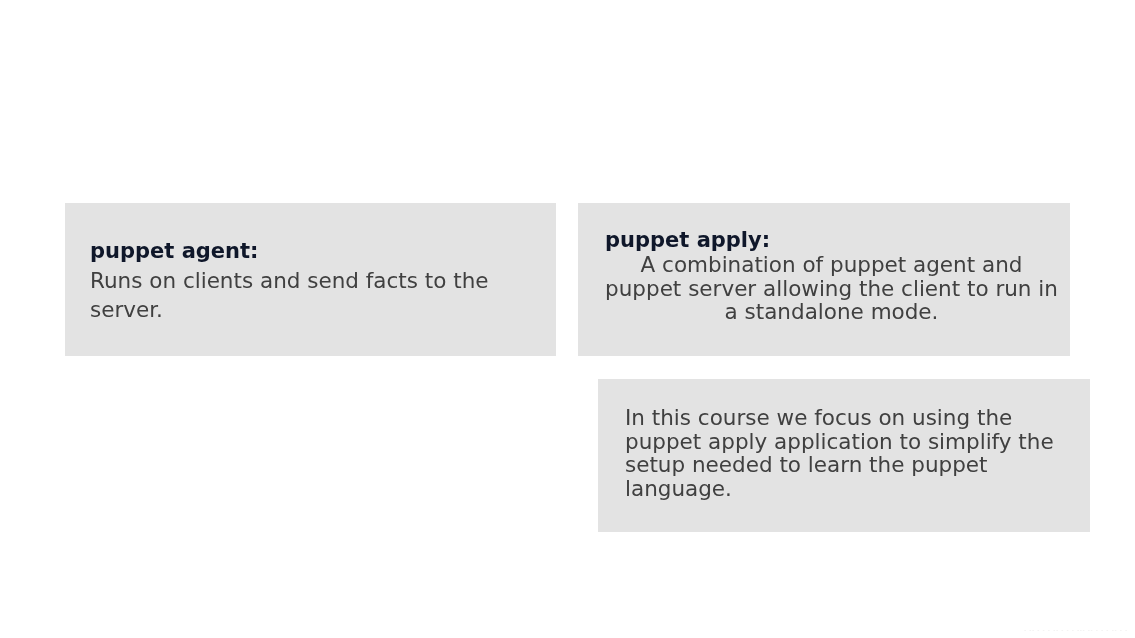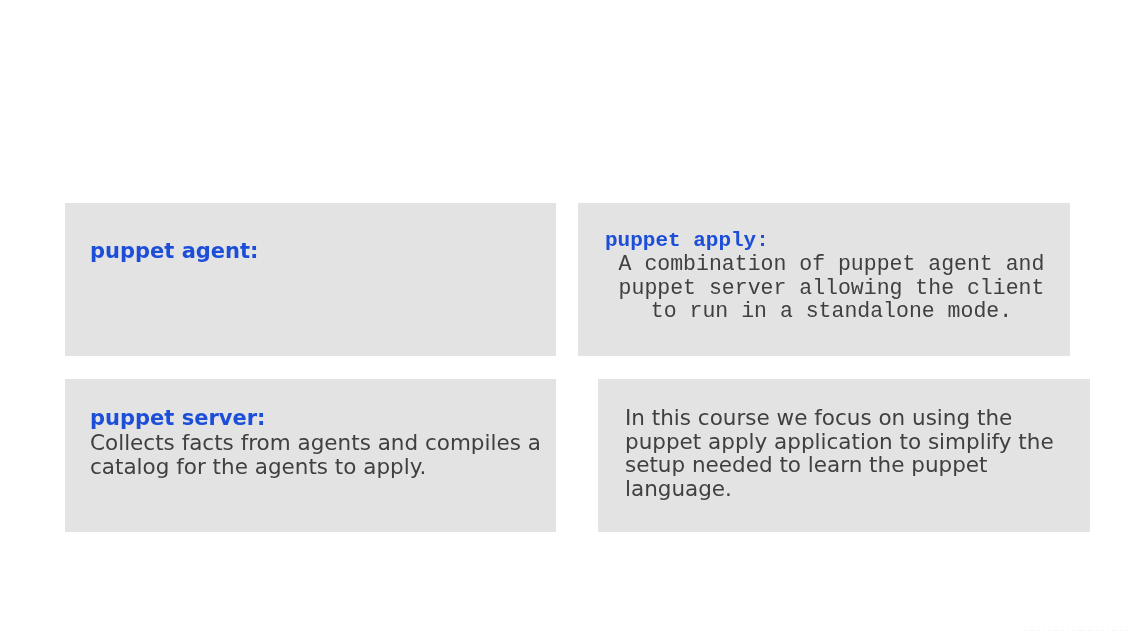--- a/index.html
+++ b/index.html
@@ -24,37 +24,37 @@
 
   .card {
     position: absolute;
     background: #e3e3e3;
     box-sizing: border-box;
     overflow: hidden;
   }
 
   
   .card-c1 { left: 65px;  top: 203px; width: 491px; height: 153px; }
-  .card-c2 { left: 578px; top: 203px; width: 492px; height: 153px; font-family: Liberation Mono, monospace; }
+  .card-c2 { left: 578px; top: 203px; width: 492px; height: 153px; }
   .card-c3 { left: 65px;  top: 379px; width: 491px; height: 153px; }
   .card-c4 { left: 598px; top: 379px; width: 492px; height: 153px; }
 
   .card-body {
     position: absolute;
   }
 
   
   .card-c1 .card-body { left: 25px; top: 34px; right: 14px; }
   .card-c3 .card-body { left: 25px; top: 27px; right: 14px; }
   
   .card-c2 .card-body { left: 27px; top: 25px; right: 12px; }
   .card-c4 .card-body { left: 27px; top: 27px; right: 14px; }
 
   .card-heading {
-    color: #1d4ed8;
+    color: #0f172a;
     font-weight: bold;
     font-size: 21px;
     margin: 0;
     white-space: nowrap;
   }
 
   .card-text {
     color: #404040;
     font-size: 21.5px;
     margin: 0;
@@ -91,36 +91,31 @@
   }
 </style>
 </head>
 <body>
 
 <div id="slide">
 
   <div class="card card-c1">
     <div class="card-body">
       <p class="card-heading">puppet agent:</p>
+      <p class="card-text">Runs on clients and send facts to the server.</p>
     </div>
   </div>
 
   <div class="card card-c2">
     <div class="card-body">
       <p class="card-heading">puppet apply:</p>
       <p class="card-text">A combination of puppet agent and puppet server allowing the client to run in a standalone mode.</p>
     </div>
   </div>
 
-  <div class="card card-c3">
-    <div class="card-body">
-      <p class="card-heading">puppet server:</p>
-      <p class="card-text">Collects facts from agents and compiles a catalog for the agents to apply.</p>
-    </div>
-  </div>
 
   <div class="card card-c4">
     <div class="card-body">
       <p class="card-text">In this course we focus on using the puppet apply application to simplify the setup needed to learn the puppet language.</p>
     </div>
   </div>
 
   <div id="watermark">- -- - -  -  -- - -  -  ---  -- -  - - --  - -</div>
 
 </div>

